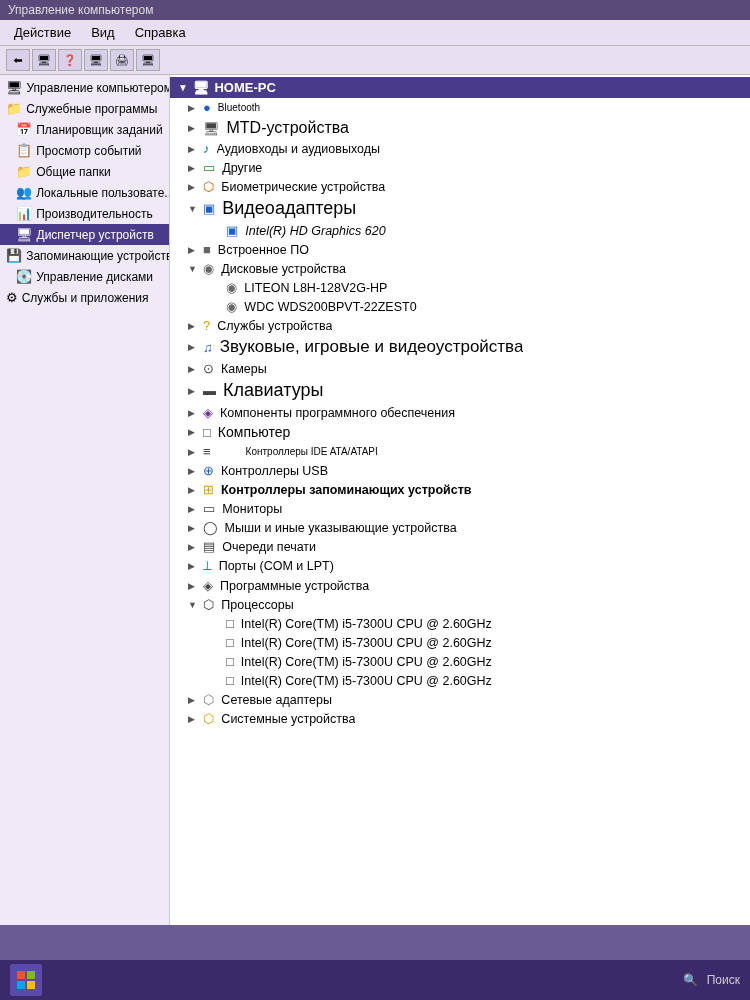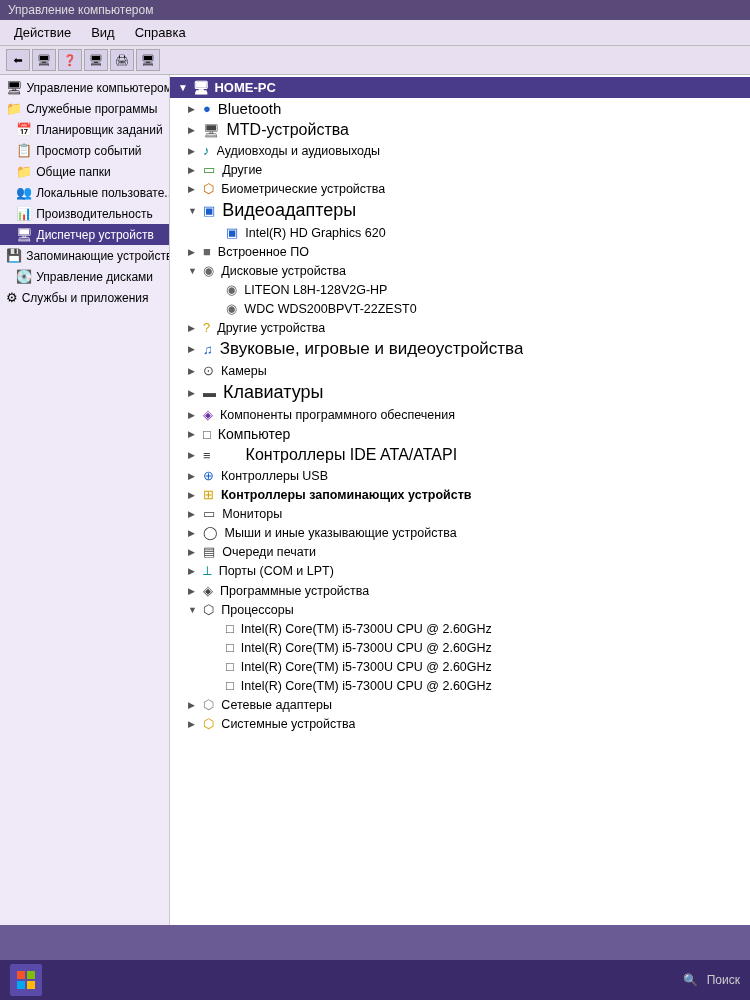--- a/index.html
+++ b/index.html
@@ -226,21 +226,21 @@
       <span style="font-size:10px;">▼</span>
       <span>🖥</span>
       <span>HOME-PC</span>
     </div>
 
     <div id="tree-container">
         <div class="tree-item">
           <span style="width: 15px; flex-shrink: 0; display: inline-block;"></span>
           <span style="width: 12px; display: inline-block; font-size: 9px; color: rgb(85, 85, 85); flex-shrink: 0;">▶</span>
           <span style="margin-right: 4px; font-size: 13px; flex-shrink: 0; color: rgb(26, 95, 204);">●</span>
-          <span style="white-space: nowrap; overflow: hidden; text-overflow: ellipsis; font-size: 15px;">Bluetooth</span>
+          <span style="white-space: nowrap; overflow: hidden; text-overflow: ellipsis; font-size: 10px;">Bluetooth</span>
         </div>
         <div class="tree-item">
           <span style="width: 15px; flex-shrink: 0; display: inline-block;"></span>
           <span style="width: 12px; display: inline-block; font-size: 9px; color: rgb(85, 85, 85); flex-shrink: 0;">▶</span>
           <span style="margin-right: 4px; font-size: 13px; flex-shrink: 0; color: rgb(68, 68, 68);">🖥</span>
           <span style="white-space: nowrap; overflow: hidden; text-overflow: ellipsis; font-size: 16px;">MTD-устройства</span>
         </div>
         <div class="tree-item">
           <span style="width: 15px; flex-shrink: 0; display: inline-block;"></span>
           <span style="width: 12px; display: inline-block; font-size: 9px; color: rgb(85, 85, 85); flex-shrink: 0;">▶</span>
@@ -262,21 +262,21 @@
         <div class="tree-item">
           <span style="width: 15px; flex-shrink: 0; display: inline-block;"></span>
           <span style="width: 12px; display: inline-block; font-size: 9px; color: rgb(85, 85, 85); flex-shrink: 0;">▼</span>
           <span style="margin-right: 4px; font-size: 13px; flex-shrink: 0; color: rgb(26, 95, 204);">▣</span>
           <span style="white-space: nowrap; overflow: hidden; text-overflow: ellipsis; font-size: 18px;">Видеоадаптеры</span>
         </div>
         <div class="tree-item">
           <span style="width: 38px; flex-shrink: 0; display: inline-block;"></span>
           <span style="width: 12px; display: inline-block; font-size: 9px; color: rgb(85, 85, 85); flex-shrink: 0;"></span>
           <span style="margin-right: 4px; font-size: 13px; flex-shrink: 0; color: rgb(26, 95, 204);">▣</span>
-          <span style="white-space: nowrap; overflow: hidden; text-overflow: ellipsis; font-size: 12.5px;">Intel(R) HD Graphics 620</span>
+          <span style="white-space: nowrap; overflow: hidden; text-overflow: ellipsis; font-size: 12.5px; font-style: italic;">Intel(R) HD Graphics 620</span>
         </div>
         <div class="tree-item">
           <span style="width: 15px; flex-shrink: 0; display: inline-block;"></span>
           <span style="width: 12px; display: inline-block; font-size: 9px; color: rgb(85, 85, 85); flex-shrink: 0;">▶</span>
           <span style="margin-right: 4px; font-size: 13px; flex-shrink: 0; color: rgb(102, 102, 102);">■</span>
           <span style="white-space: nowrap; overflow: hidden; text-overflow: ellipsis; font-size: 12.5px;">Встроенное ПО</span>
         </div>
         <div class="tree-item">
           <span style="width: 15px; flex-shrink: 0; display: inline-block;"></span>
           <span style="width: 12px; display: inline-block; font-size: 9px; color: rgb(85, 85, 85); flex-shrink: 0;">▼</span>
@@ -292,21 +292,21 @@
         <div class="tree-item">
           <span style="width: 38px; flex-shrink: 0; display: inline-block;"></span>
           <span style="width: 12px; display: inline-block; font-size: 9px; color: rgb(85, 85, 85); flex-shrink: 0;"></span>
           <span style="margin-right: 4px; font-size: 13px; flex-shrink: 0; color: rgb(102, 102, 102);">◉</span>
           <span style="white-space: nowrap; overflow: hidden; text-overflow: ellipsis; font-size: 12.5px;">WDC WDS200BPVT-22ZEST0</span>
         </div>
         <div class="tree-item">
           <span style="width: 15px; flex-shrink: 0; display: inline-block;"></span>
           <span style="width: 12px; display: inline-block; font-size: 9px; color: rgb(85, 85, 85); flex-shrink: 0;">▶</span>
           <span style="margin-right: 4px; font-size: 13px; flex-shrink: 0; color: rgb(212, 160, 0);">?</span>
-          <span style="white-space: nowrap; overflow: hidden; text-overflow: ellipsis; font-size: 12.5px;">Другие устройства</span>
+          <span style="white-space: nowrap; overflow: hidden; text-overflow: ellipsis; font-size: 12.5px;">Службы устройства</span>
         </div>
         <div class="tree-item">
           <span style="width: 15px; flex-shrink: 0; display: inline-block;"></span>
           <span style="width: 12px; display: inline-block; font-size: 9px; color: rgb(85, 85, 85); flex-shrink: 0;">▶</span>
           <span style="margin-right: 4px; font-size: 13px; flex-shrink: 0; color: rgb(26, 95, 204);">♫</span>
           <span style="white-space: nowrap; overflow: hidden; text-overflow: ellipsis; font-size: 17px;">Звуковые, игровые и видеоустройства</span>
         </div>
         <div class="tree-item">
           <span style="width: 15px; flex-shrink: 0; display: inline-block;"></span>
           <span style="width: 12px; display: inline-block; font-size: 9px; color: rgb(85, 85, 85); flex-shrink: 0;">▶</span>
@@ -328,21 +328,21 @@
         <div class="tree-item">
           <span style="width: 15px; flex-shrink: 0; display: inline-block;"></span>
           <span style="width: 12px; display: inline-block; font-size: 9px; color: rgb(85, 85, 85); flex-shrink: 0;">▶</span>
           <span style="margin-right: 4px; font-size: 13px; flex-shrink: 0; color: rgb(68, 68, 68);">□</span>
           <span style="white-space: nowrap; overflow: hidden; text-overflow: ellipsis; font-size: 14px;">Компьютер</span>
         </div>
         <div class="tree-item">
           <span style="width: 15px; flex-shrink: 0; display: inline-block;"></span>
           <span style="width: 12px; display: inline-block; font-size: 9px; color: rgb(85, 85, 85); flex-shrink: 0;">▶</span>
           <span style="margin-right: 4px; font-size: 13px; flex-shrink: 0; color: rgb(68, 68, 68);">≡</span>
-          <span style="white-space: nowrap; overflow: hidden; text-overflow: ellipsis; font-size: 16px; padding-left: 28px;">Контроллеры IDE ATA/ATAPI</span>
+          <span style="white-space: nowrap; overflow: hidden; text-overflow: ellipsis; font-size: 10px; padding-left: 28px;">Контроллеры IDE ATA/ATAPI</span>
         </div>
         <div class="tree-item">
           <span style="width: 15px; flex-shrink: 0; display: inline-block;"></span>
           <span style="width: 12px; display: inline-block; font-size: 9px; color: rgb(85, 85, 85); flex-shrink: 0;">▶</span>
           <span style="margin-right: 4px; font-size: 13px; flex-shrink: 0; color: rgb(26, 95, 204);">⊕</span>
           <span style="white-space: nowrap; overflow: hidden; text-overflow: ellipsis; font-size: 12.5px;">Контроллеры USB</span>
         </div>
         <div class="tree-item">
           <span style="width: 15px; flex-shrink: 0; display: inline-block;"></span>
           <span style="width: 12px; display: inline-block; font-size: 9px; color: rgb(85, 85, 85); flex-shrink: 0;">▶</span>

